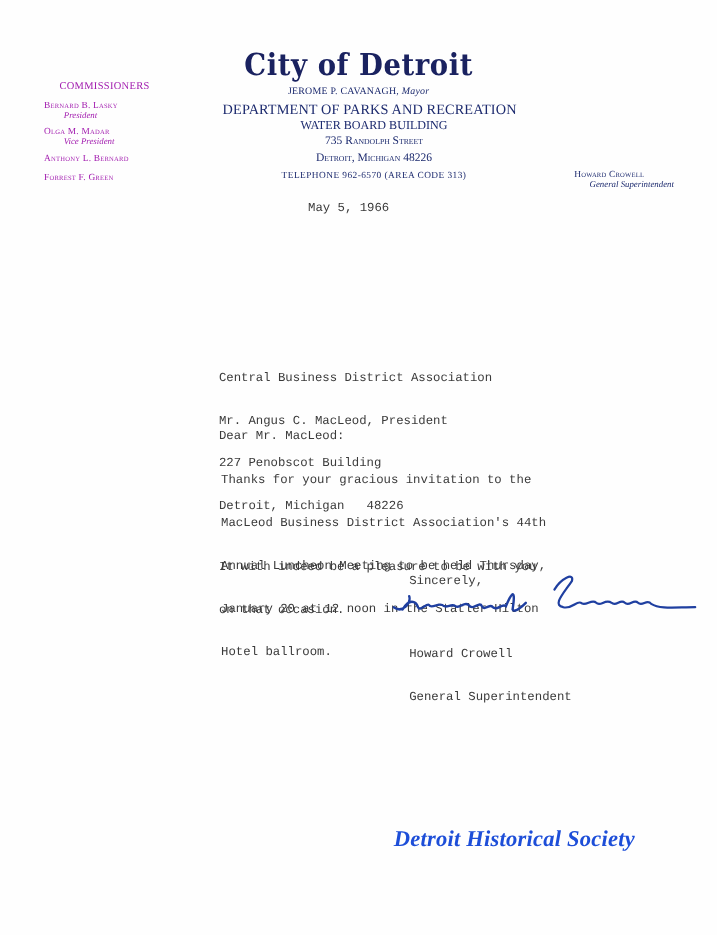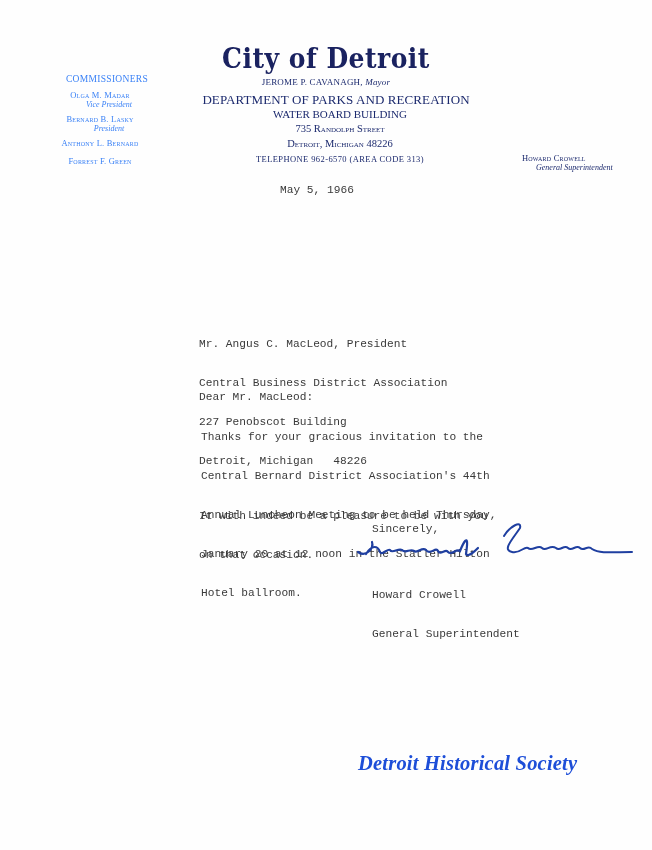--- a/index.html
+++ b/index.html
@@ -25,21 +25,21 @@
   }
   .addr {
     position: absolute; left: 0; width: 680px; text-align: center;
     font-size: 10.5px; color: #1c2a6e; font-variant: small-caps;
   }
   .addr.l1 { top: 108px; font-variant: normal; font-size: 11px; }
   .addr.l2 { top: 123px; }
   .addr.l3 { top: 138px; }
   .addr.phone { top: 154px; font-size: 8.5px; letter-spacing: 0.4px; }
 
-  .commissioners { position: absolute; left: 40px; top: 74px; width: 120px; color: #3b82f6; text-align: center; }
+  .commissioners { position: absolute; left: 40px; top: 74px; width: 120px; color: #a21caf; }
   .comm-head { font-size: 9.5px; letter-spacing: 0.3px; margin-left: 14px; margin-bottom: 6px; }
   .comm-name { font-size: 8.5px; font-variant: small-caps; letter-spacing: 0.2px; line-height: 10px; }
   .comm-title { font-size: 8px; font-style: italic; margin-left: 18px; line-height: 9px; }
   .comm-block { margin-bottom: 5px; }
 
   .superintendent { position: absolute; left: 522px; top: 153px; color: #1c2a6e; }
   .sup-name { font-size: 8.5px; font-variant: small-caps; letter-spacing: 0.2px; line-height: 10px; }
   .sup-title { font-size: 8px; font-style: italic; margin-left: 14px; line-height: 9px; }
 
   .typed {
@@ -73,54 +73,54 @@
   </div>
   <div class="dept">DEPARTMENT OF PARKS AND RECREATION</div>
   <div class="addr l1">WATER BOARD BUILDING</div>
   <div class="addr l2">735 Randolph Street</div>
   <div class="addr l3">Detroit, Michigan 48226</div>
   <div class="addr phone">TELEPHONE 962-6570 (AREA CODE 313)</div>
 
   <div class="commissioners">
     <div class="comm-head">COMMISSIONERS</div>
     <div class="comm-block">
+      <div class="comm-name">Bernard B. Lasky</div>
+      <div class="comm-title">President</div>
+    </div>
+    <div class="comm-block">
       <div class="comm-name">Olga M. Madar</div>
       <div class="comm-title">Vice President</div>
-    </div>
-    <div class="comm-block">
-      <div class="comm-name">Bernard B. Lasky</div>
-      <div class="comm-title">President</div>
     </div>
     <div class="comm-block" style="margin-bottom:8px">
       <div class="comm-name">Anthony L. Bernard</div>
     </div>
     <div class="comm-block">
       <div class="comm-name">Forrest F. Green</div>
     </div>
   </div>
 
   <div class="superintendent">
     <div class="sup-name">Howard Crowell</div>
     <div class="sup-title">General Superintendent</div>
   </div>
 
   <div class="typed date">May 5, 1966</div>
 
   <div class="typed recipient">
+    <div>Central Business District Association</div>
     <div>Mr. Angus C. MacLeod, President</div>
-    <div>Central Business District Association</div>
     <div>227 Penobscot Building</div>
     <div>Detroit, Michigan   48226</div>
   </div>
 
   <div class="typed salutation">Dear Mr. MacLeod:</div>
 
   <div class="typed para1">
     <div>Thanks for your gracious invitation to the</div>
-    <div>Central Bernard District Association's 44th</div>
+    <div>MacLeod Business District Association's 44th</div>
     <div>Annual Luncheon Meeting to be held Thursday,</div>
     <div>January 20 at 12 noon in the Statler Hilton</div>
     <div>Hotel ballroom.</div>
   </div>
 
   <div class="typed para2">
     <div>It with indeed be a pleasure to be with you</div>
     <div>on that occasion.</div>
   </div>
 

